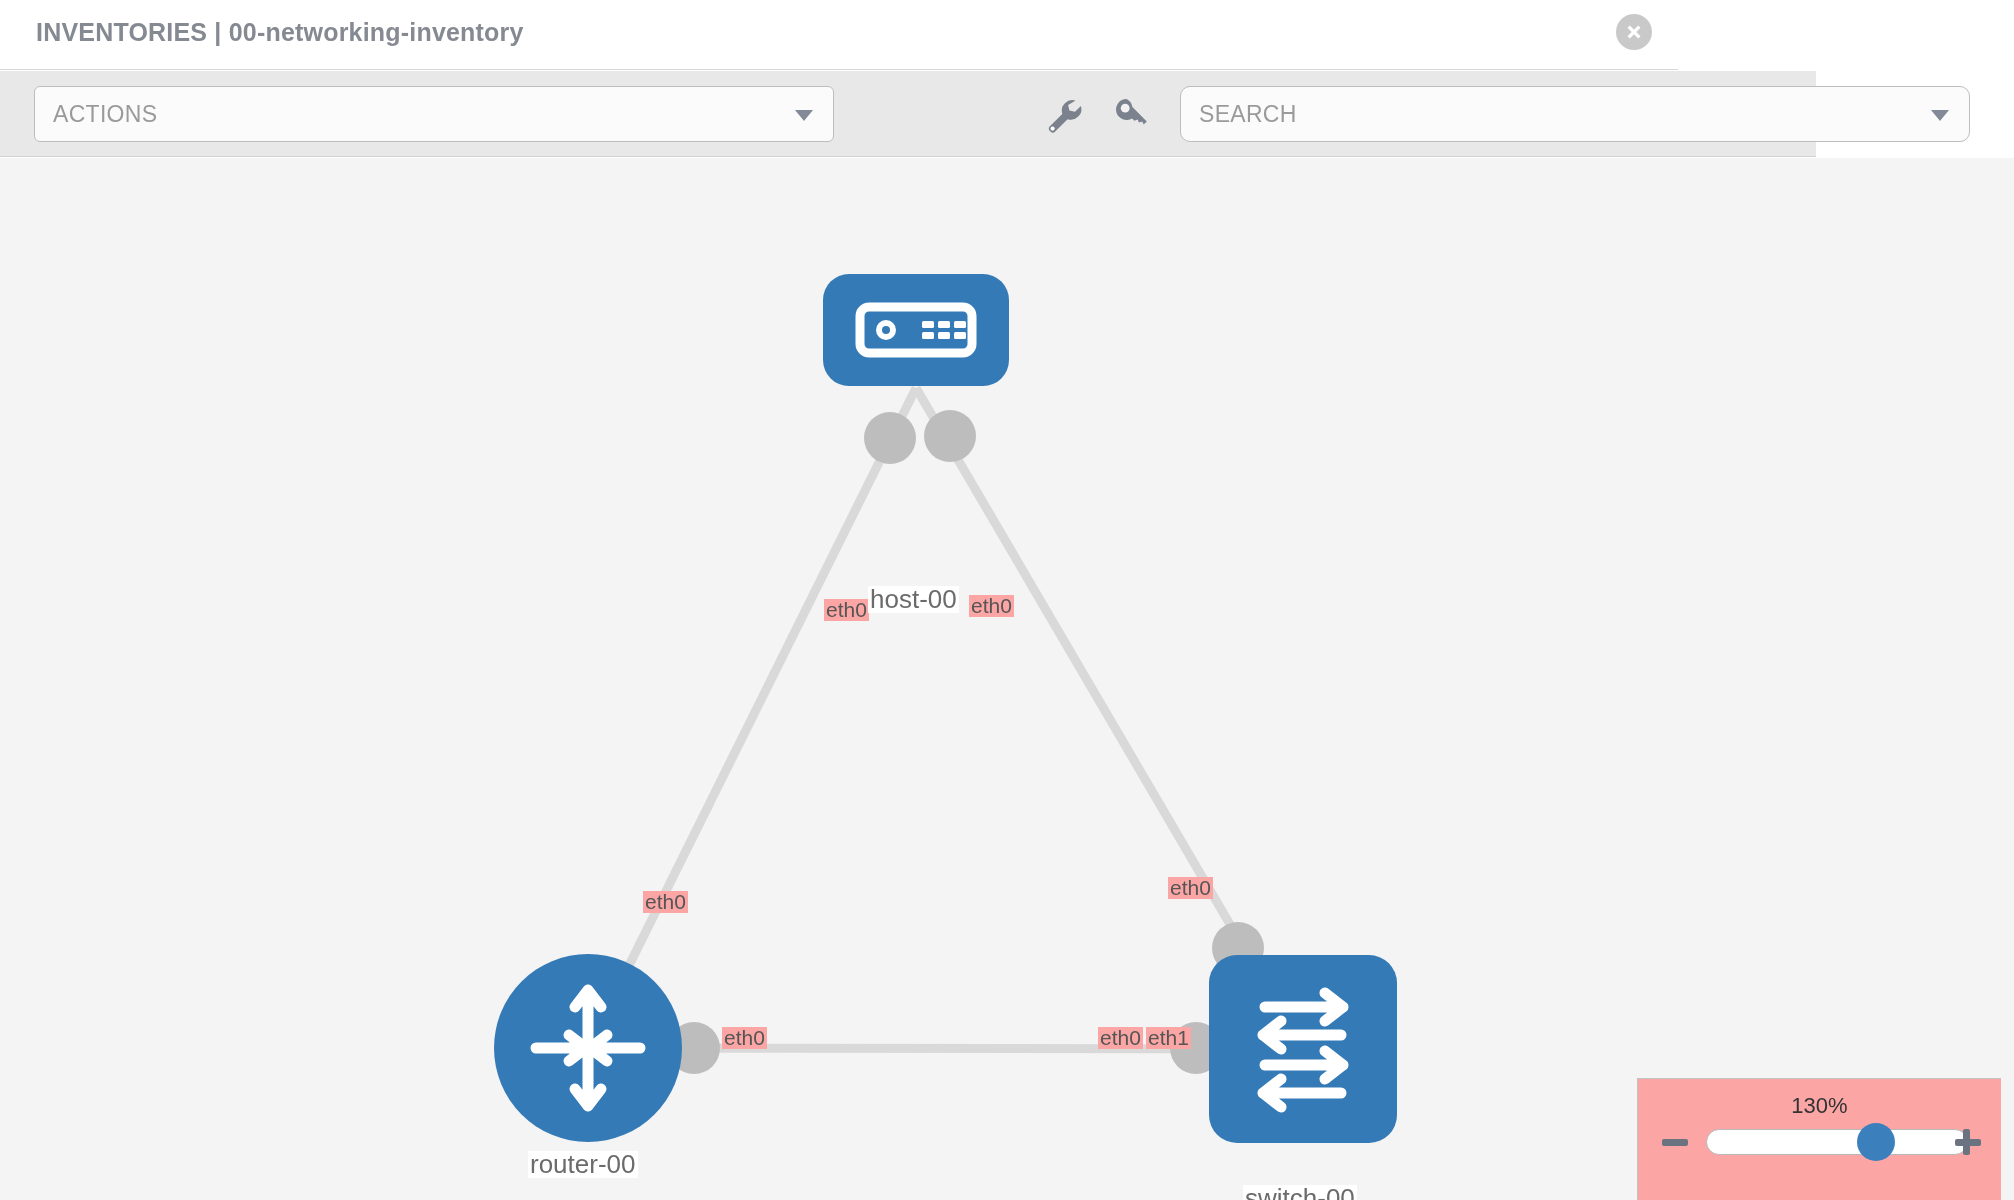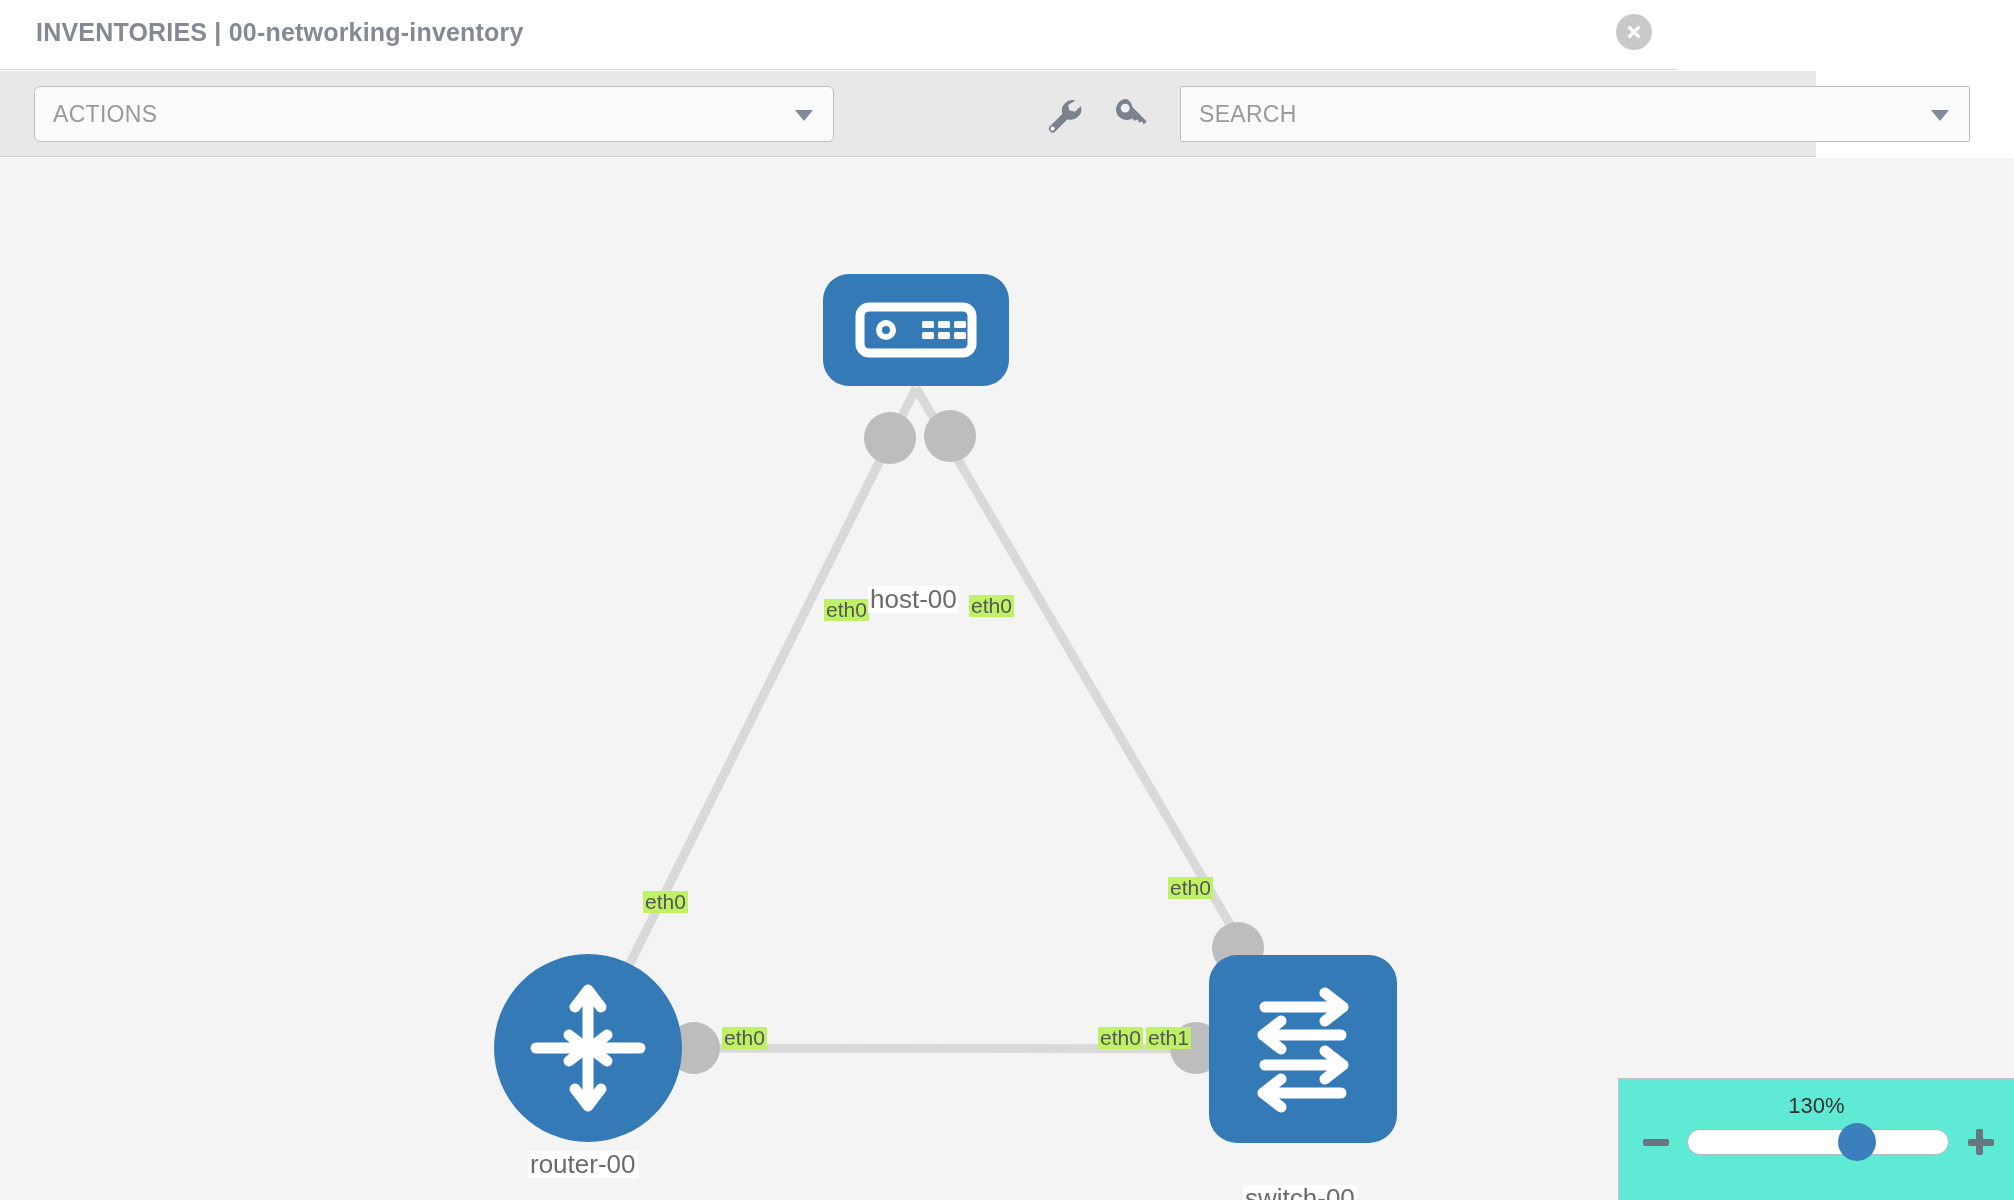--- a/index.html
+++ b/index.html
@@ -98,21 +98,21 @@
   .tool-icon.wrench { left: 1040px; }
   .tool-icon.key    { left: 1108px; }
   .search-box {
     position: absolute;
     left: 1180px;
     top: 15px;
     width: 790px;
     height: 56px;
     background: #fbfbfb;
     border: 1px solid #bdbdbd;
-    border-radius: 2px;
+    border-radius: 10px;
     cursor: text;
   }
   .search-box .label {
     position: absolute;
     left: 18px;
     top: 14px;
     font-size: 23px;
     color: #9a9a9a;
     letter-spacing: 0.3px;
   }
@@ -140,34 +140,34 @@
     color: #6b6b6b;
     background: #ffffff;
     white-space: nowrap;
     line-height: 1.05;
     padding: 0 2px;
   }
   .iface-label {
     position: absolute;
     font-size: 21px;
     color: #555555;
-    background: #bef264;
+    background: #fca5a5;
     white-space: nowrap;
     line-height: 1.05;
     padding: 0 2px;
   }
 
   
   .zoom-panel {
     position: absolute;
-    right: 0;
+    right: 13px;
     bottom: 0;
-    width: 396px;
+    width: 364px;
     height: 122px;
-    background: #5eead4;
+    background: #fca5a5;
     border: 1px solid #c2c2c2;
     border-right: none;
     border-bottom: none;
   }
   .zoom-level {
     position: absolute;
     top: 14px;
     left: 0;
     width: 100%;
     text-align: center;

